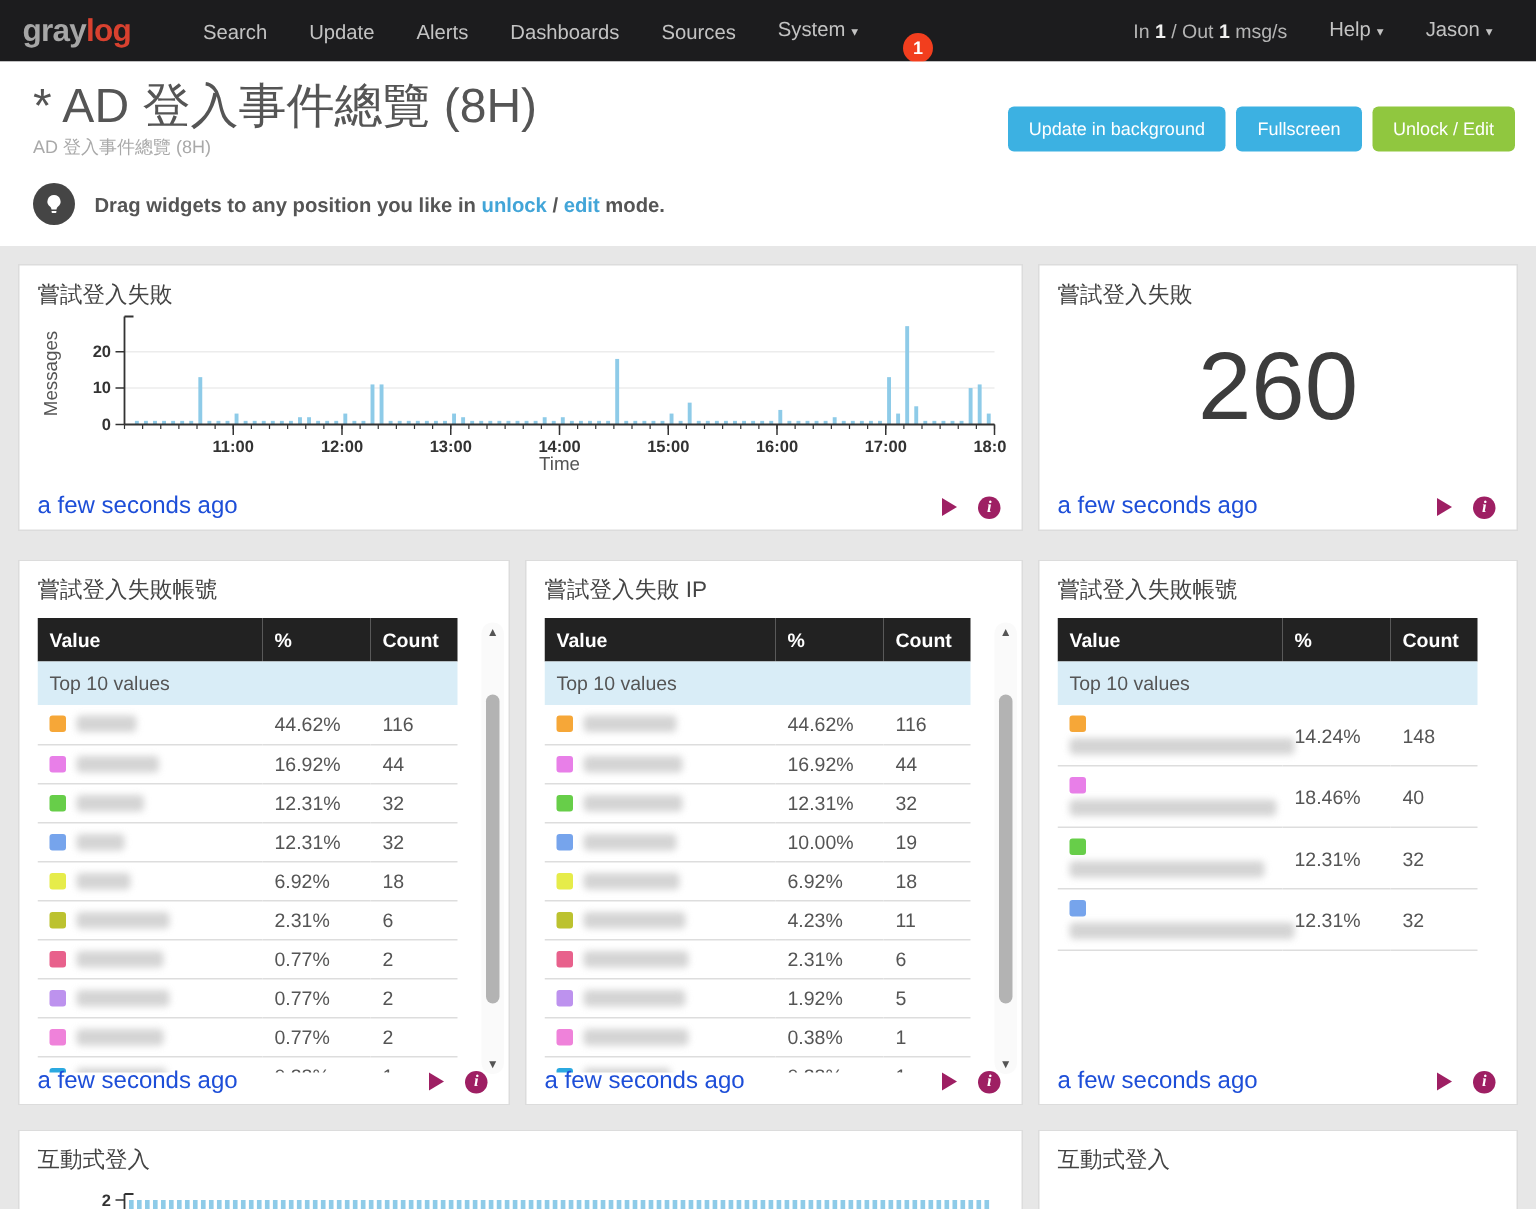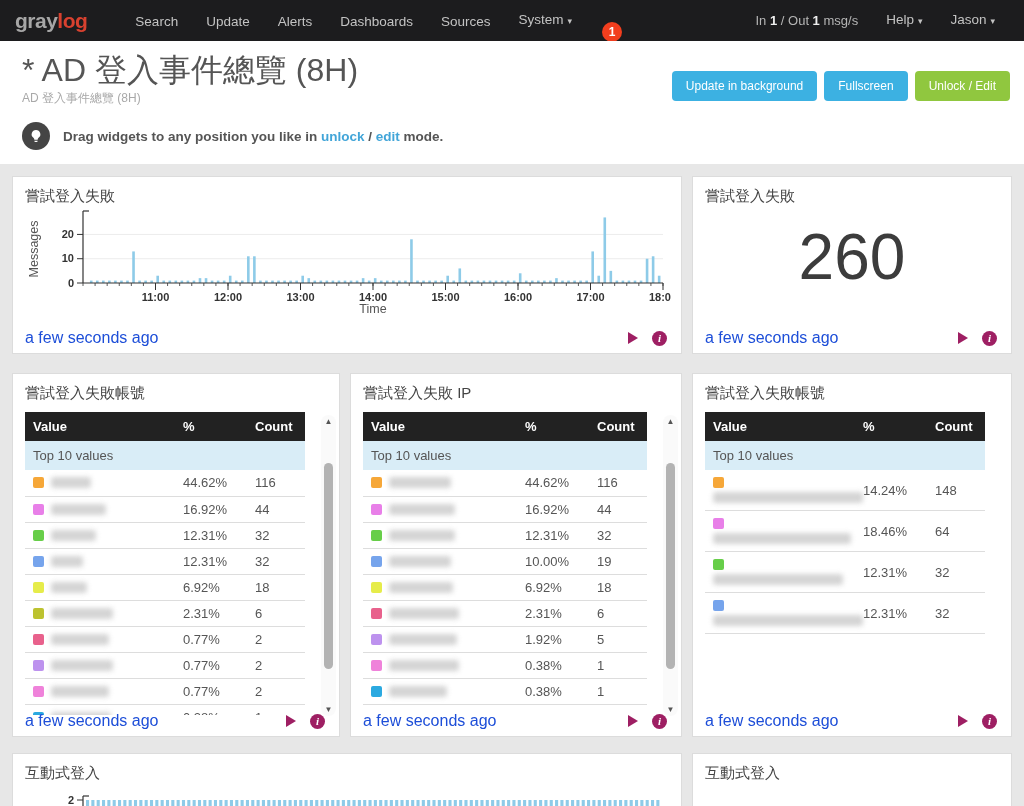--- a/index.html
+++ b/index.html
@@ -438,20 +438,25 @@
                 <td><span class="swatch" style="background: rgb(118, 164, 236);"></span><span class="blurval" style="width: 62px;"></span></td>
                 <td>10.00%</td>
                 <td>19</td>
               </tr>
               <tr class="data-row">
                 <td><span class="swatch" style="background: rgb(230, 236, 74);"></span><span class="blurval" style="width: 64px;"></span></td>
                 <td>6.92%</td>
                 <td>18</td>
               </tr>
               <tr class="data-row">
+                <td><span class="swatch" style="background: rgb(188, 194, 47);"></span><span class="blurval" style="width: 68px;"></span></td>
+                <td>4.23%</td>
+                <td>11</td>
+              </tr>
+              <tr class="data-row">
                 <td><span class="swatch" style="background: rgb(232, 97, 140);"></span><span class="blurval" style="width: 70px;"></span></td>
                 <td>2.31%</td>
                 <td>6</td>
               </tr>
               <tr class="data-row">
                 <td><span class="swatch" style="background: rgb(189, 146, 238);"></span><span class="blurval" style="width: 68px;"></span></td>
                 <td>1.92%</td>
                 <td>5</td>
               </tr>
               <tr class="data-row">
@@ -502,21 +507,21 @@
                 <td colspan="3">Top 10 values</td>
               </tr>
               <tr class="data-row">
                 <td><span class="swatch" style="background: rgb(246, 167, 56);"></span><span class="blurval" style="width: 150px;"></span></td>
                 <td>14.24%</td>
                 <td>148</td>
               </tr>
               <tr class="data-row">
                 <td><span class="swatch" style="background: rgb(232, 127, 232);"></span><span class="blurval" style="width: 138px;"></span></td>
                 <td>18.46%</td>
-                <td>64</td>
+                <td>40</td>
               </tr>
               <tr class="data-row">
                 <td><span class="swatch" style="background: rgb(103, 206, 73);"></span><span class="blurval" style="width: 130px;"></span></td>
                 <td>12.31%</td>
                 <td>32</td>
               </tr>
               <tr class="data-row">
                 <td><span class="swatch" style="background: rgb(118, 164, 236);"></span><span class="blurval" style="width: 150px;"></span></td>
                 <td>12.31%</td>
                 <td>32</td>

